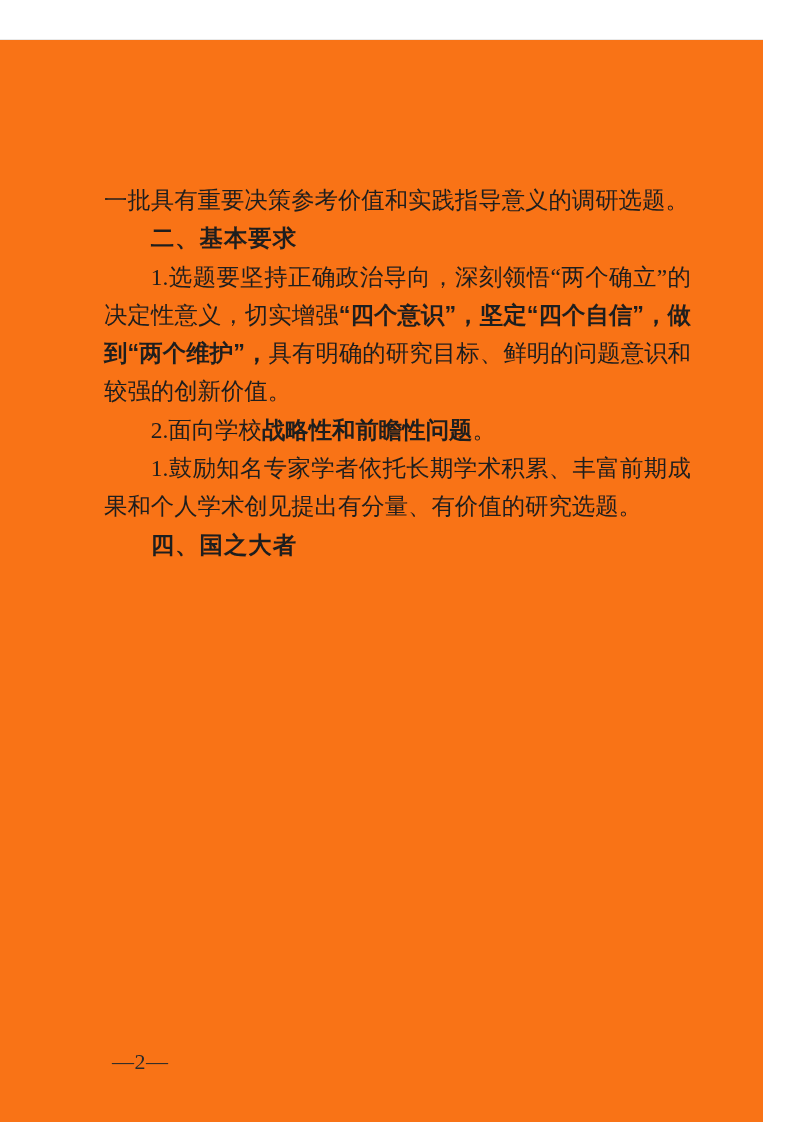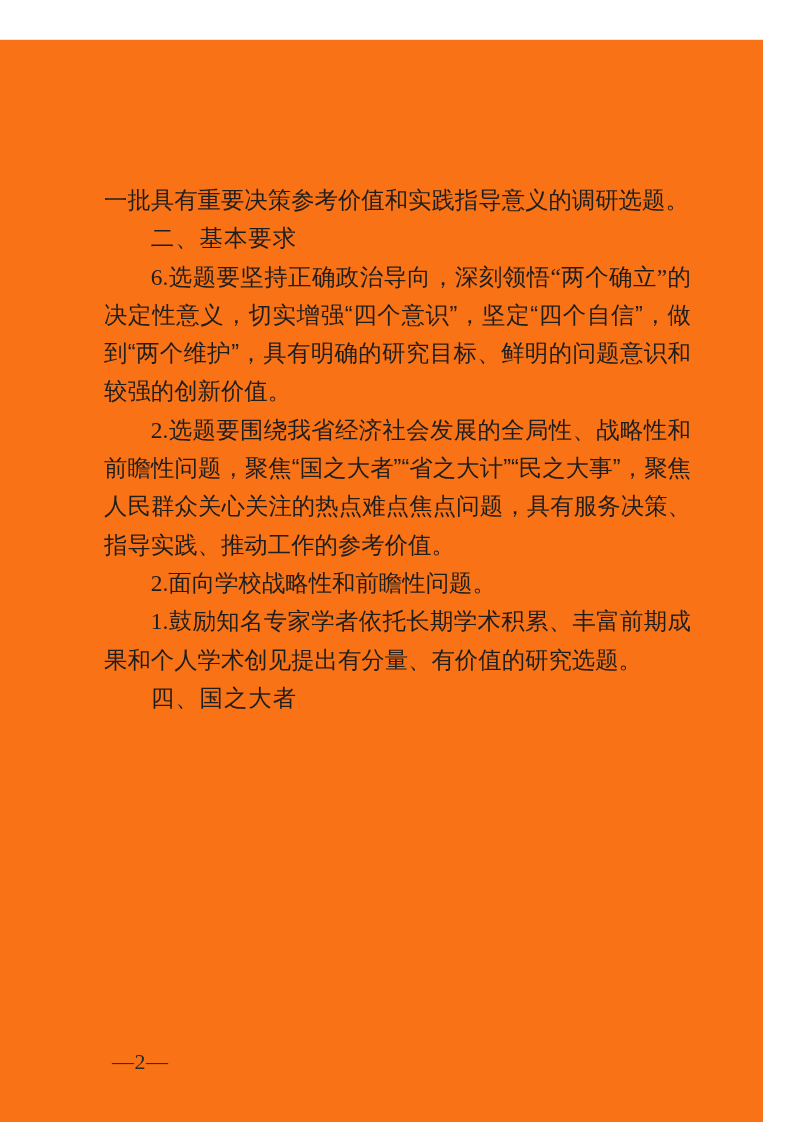--- a/index.html
+++ b/index.html
@@ -43,21 +43,21 @@
   p.continuation {
     text-indent: 0;
   }
   p.heading {
     font-weight: 700;
     font-family: "Liberation Sans", "DejaVu Sans", sans-serif;
     letter-spacing: 1px;
   }
   .seg { font-weight: 400; }
   .seg.bold {
-    font-weight: 400;
+    font-weight: 700;
     font-family: "Liberation Sans", "DejaVu Sans", sans-serif;
   }
   .footer {
     position: absolute;
     left: 112px;
     top: 1008px;
     font-size: 22px;
     line-height: 30px;
     letter-spacing: 0.5px;
     color: #2a2a2a;
@@ -65,20 +65,19 @@
   }
 </style>
 </head>
 <body>
 
 <div class="page">
   <div class="scan-edge"></div>
   <div class="content" id="doc-body">
       <p class="continuation"><span class="seg">一批具有重要决策参考价值和实践指导意义的调研选题。</span></p>
       <p class="heading"><span class="seg bold">二、基本要求</span></p>
-      <p class="paragraph"><span class="seg">6.选题要坚持正确政治导向，深刻领悟“两个确立”的决定性意义，切实增强</span><span class="seg bold">“四个意识”，坚定“四个自信”，做到“两个维护”，</span><span class="seg">具有明确的研究目标、鲜明的问题意识和较强的创新价值。</span></p>
-      <p class="paragraph"><span class="seg">2.选题要围绕我省经济社会发展的全局性、战略性和前瞻性问题，聚焦</span><span class="seg bold">“国之大者”“省之大计”“民之大事”，</span><span class="seg">聚焦人民群众关心关注的热点难点焦点问题，具有服务决策、指导实践、推动工作的参考价值。</span></p>
+      <p class="paragraph"><span class="seg">1.选题要坚持正确政治导向，深刻领悟“两个确立”的决定性意义，切实增强</span><span class="seg bold">“四个意识”，坚定“四个自信”，做到“两个维护”，</span><span class="seg">具有明确的研究目标、鲜明的问题意识和较强的创新价值。</span></p>
       <p class="paragraph"><span class="seg">2.面向学校</span><span class="seg bold">战略性和前瞻性问题</span><span class="seg">。</span></p>
       <p class="paragraph"><span class="seg">1.鼓励知名专家学者依托长期学术积累、丰富前期成果和个人学术创见提出有分量、有价值的研究选题。</span></p>
       <p class="heading"><span class="seg bold">四、国之大者</span></p>
     </div>
   <div class="footer">—2—</div>
 </div>
 
 </body></html>

